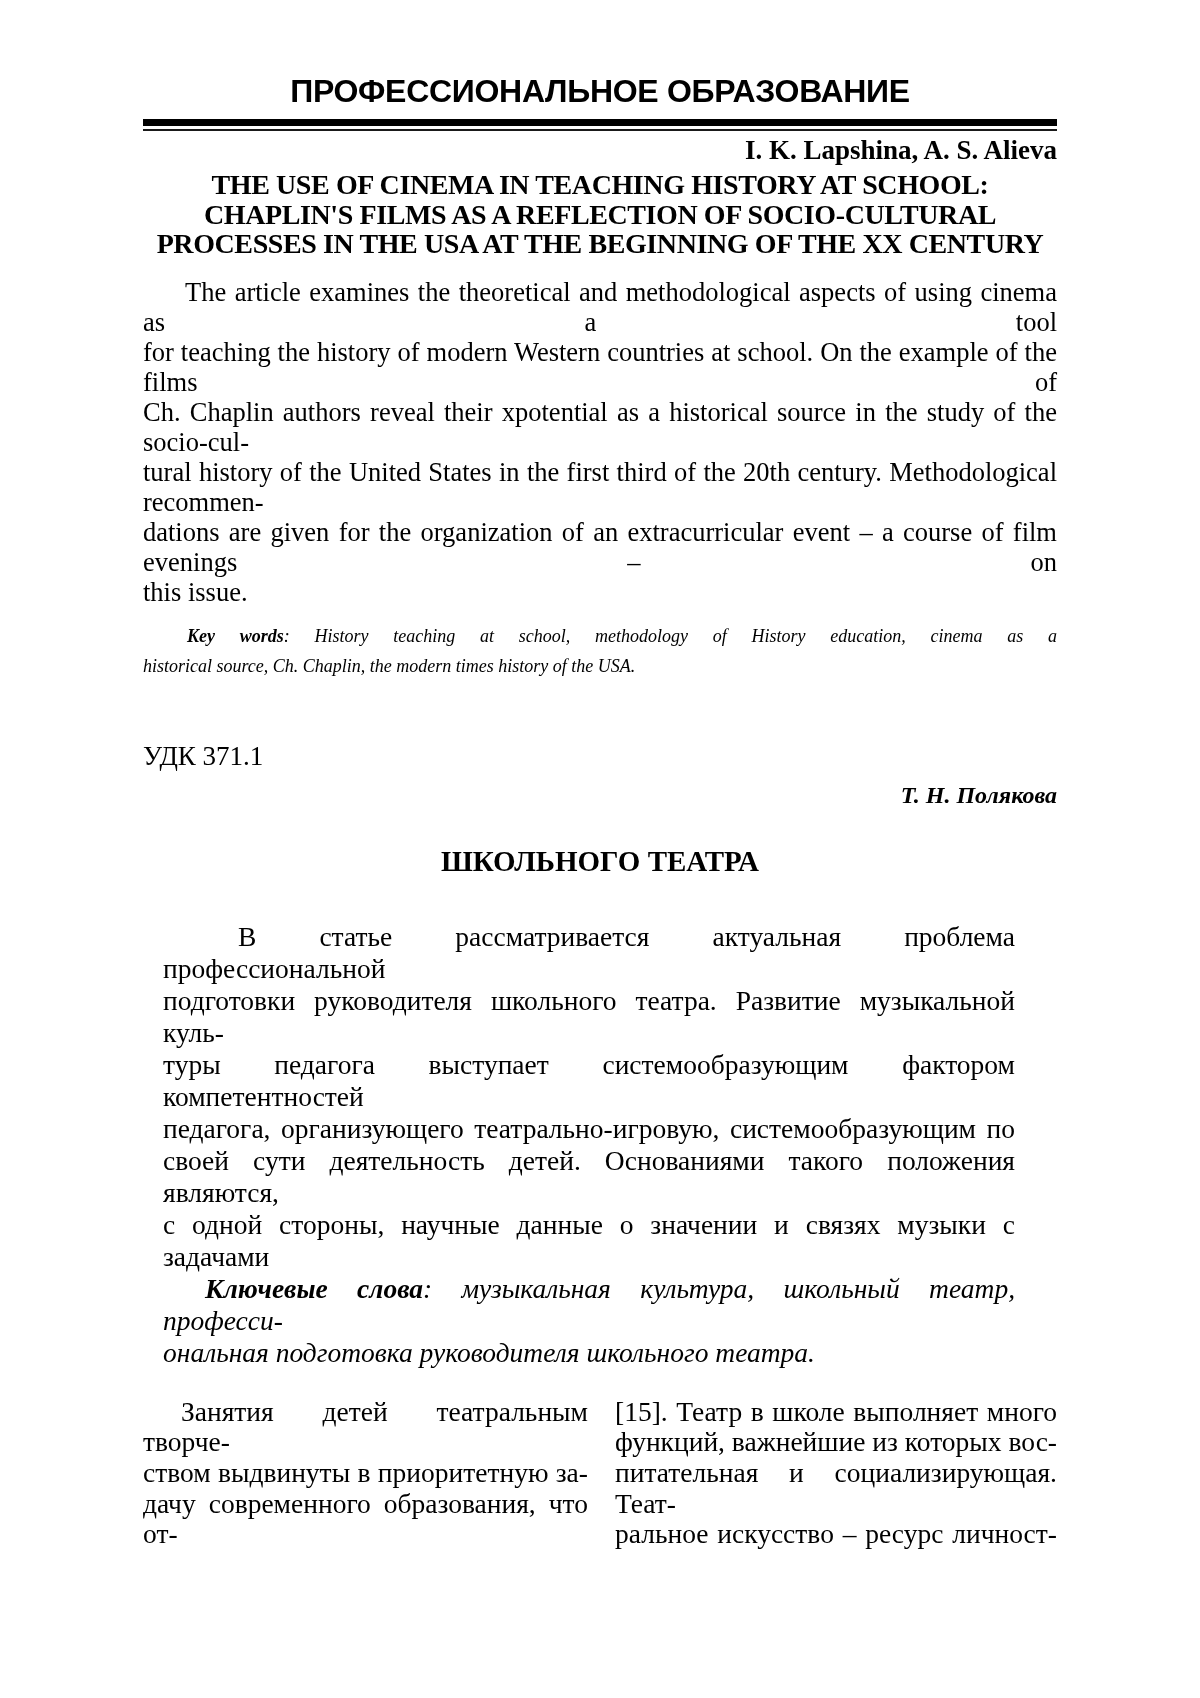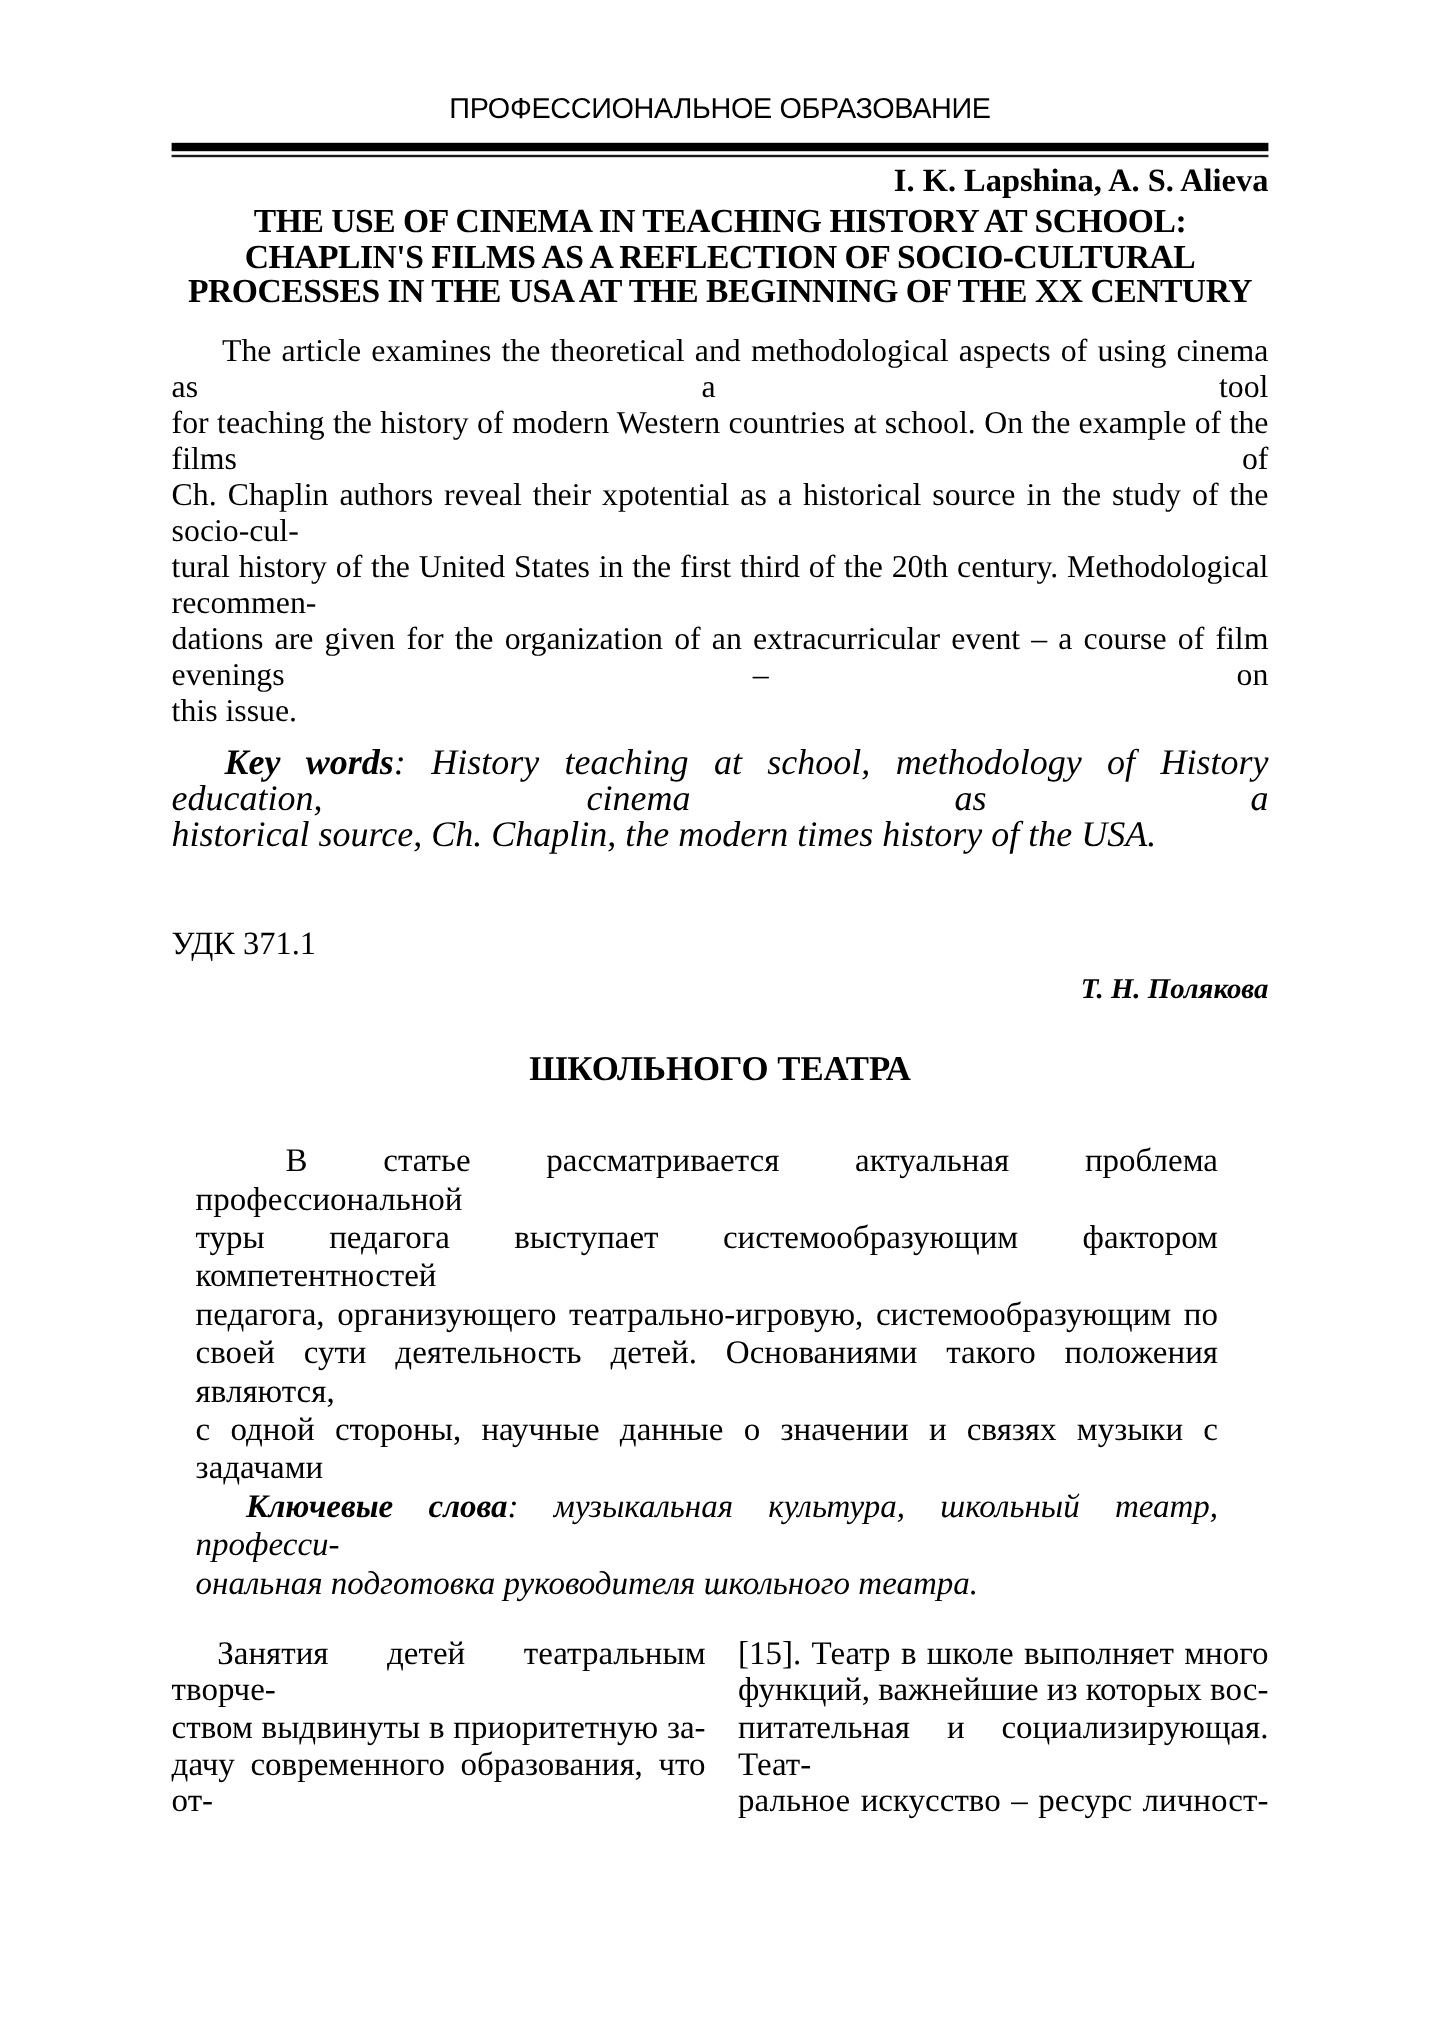--- a/index.html
+++ b/index.html
@@ -16,22 +16,22 @@
     width: 1200px;
     height: 1698px;
     padding: 0 143px;
   }
 
   
   .running-head {
     margin-top: 76px;
     text-align: center;
     font-family: "Liberation Sans", sans-serif;
-    font-weight: normal;
-    font-size: 24px;
+    font-weight: bold;
+    font-size: 32px;
     line-height: 30px;
     letter-spacing: -0.3px;
   }
   .rules { margin-top: 13px; }
   .rule-thick { height: 7px; background: #000; }
   .rule-thin  { margin-top: 3px; height: 2px; background: #1a1a1a; }
 
   
   .authors {
     margin-top: 4px;
@@ -55,21 +55,21 @@
 
   .abstract-en {
     margin-top: 18px;
     font-size: 26.5px;
     line-height: 30px;
   }
   .abstract-en .line:first-child { text-indent: 42px; }
 
   .kw-par {
     font-style: italic;
-    font-size: 30px;
+    font-size: 18px;
     line-height: 30px;
   }
   .kw-en { margin-top: 14px; }
   .kw-label { font-weight: bold; }
   .kw-first { text-align: justify; text-align-last: justify; text-indent: 44px; }
   .kw-last  { text-align: left; }
 
   
   .udc {
     margin-top: 60px;
@@ -160,20 +160,21 @@
   <div class="udc">УДК 371.1</div>
 
   <div class="ru-author">Т. Н. Полякова</div>
 
   <div class="title-ru clines">
       <div class="line">ШКОЛЬНОГО ТЕАТРА</div>
     </div>
 
   <div class="abstract-ru jlines last-left">
       <div class="line">В статье рассматривается актуальная проблема профессиональной</div>
+      <div class="line">подготовки руководителя школьного театра. Развитие музыкальной куль-</div>
       <div class="line">туры педагога выступает системообразующим фактором компетентностей</div>
       <div class="line">педагога, организующего театрально-игровую, системообразующим по</div>
       <div class="line">своей сути деятельность детей. Основаниями такого положения являются,</div>
       <div class="line">с одной стороны, научные данные о значении и связях музыки с задачами</div>
     </div>
 
   <div class="kw-par kw-ru">
     <div class="line kw-first">
       <span class="kw-label">Ключевые слова</span><span>: музыкальная культура, школьный театр, професси-</span>
     </div>

